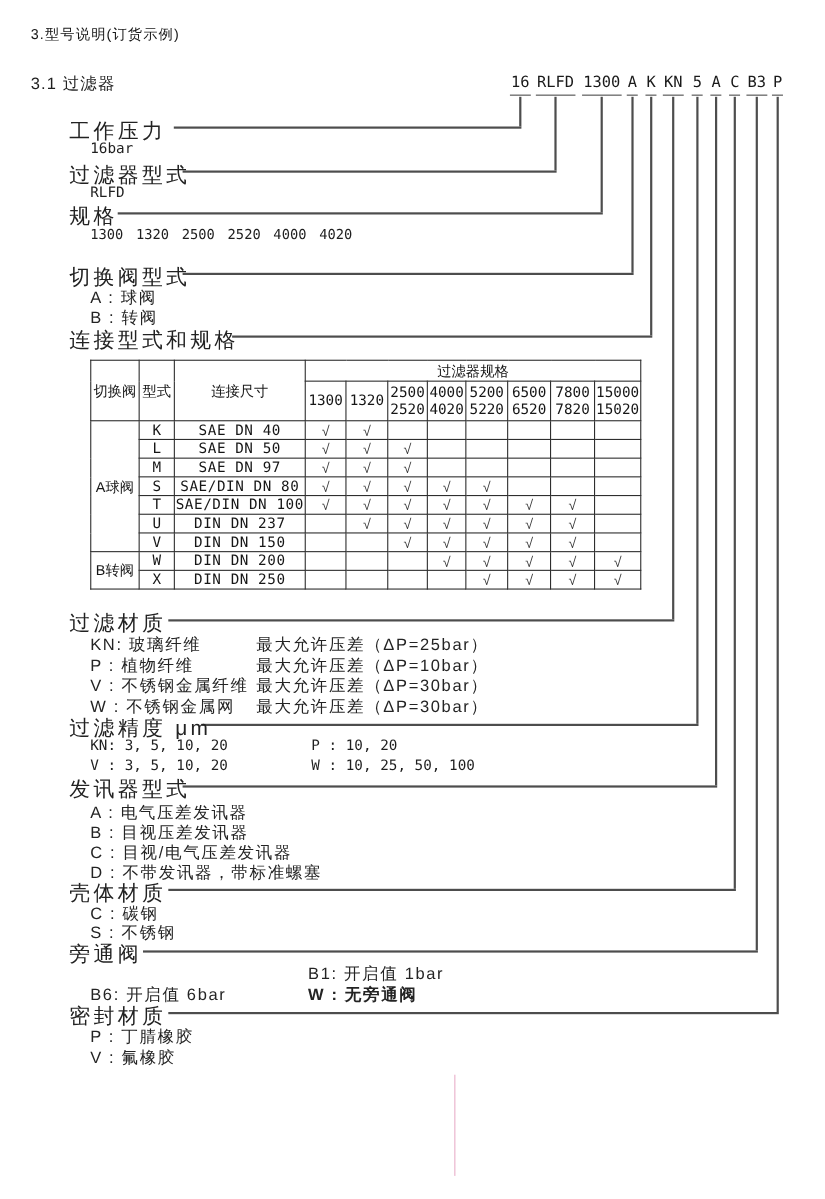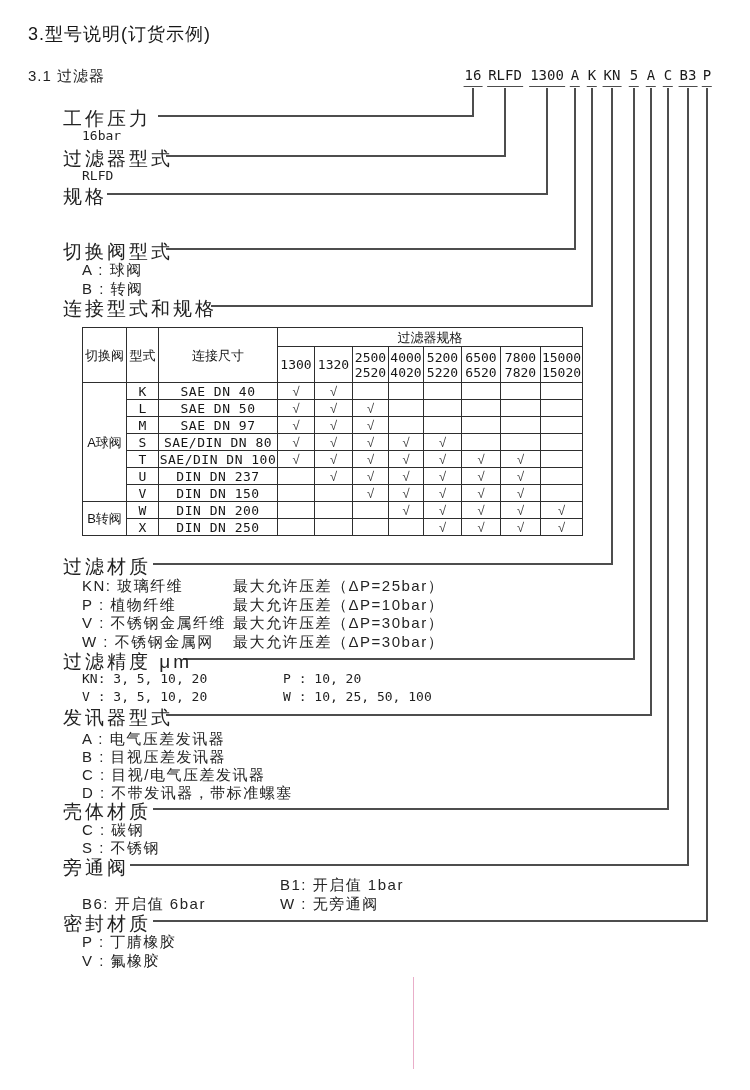--- a/index.html
+++ b/index.html
@@ -1,19 +1,19 @@
 <!DOCTYPE html>
 <html><head>
 <meta charset="utf-8">
 <style>
   html,body{margin:0;padding:0;background:#fff;}
   .page{position:relative;width:750px;height:1090px;background:#ffffff;overflow:hidden;
         font-family:"Liberation Sans",sans-serif;color:#1f1f1f;}
   .t{position:absolute;white-space:pre;}
-  .title{font-size:18px;letter-spacing:1px;color:#171717;}
+  .title{font-size:13px;letter-spacing:1px;color:#171717;}
   .h31{font-size:15px;letter-spacing:1px;}
   .lab{font-size:19px;letter-spacing:3px;color:#222;}
   .sub{font-size:15px;letter-spacing:1.5px;color:#242424;}
   .mono{font-family:"DejaVu Sans Mono","Liberation Mono",monospace;letter-spacing:0;}
   .num{font-size:12.5px;}
   .code13{font-size:13px;}
   .hl{position:absolute;height:1.5px;background:#4d4d4d;}
   .vl{position:absolute;width:1.5px;background:#4d4d4d;}
   .seg{position:absolute;top:67px;transform:translateX(-50%);
        font-family:"DejaVu Sans Mono","Liberation Mono",monospace;font-size:14px;color:#1a1a1a;
@@ -74,20 +74,21 @@
   <div class="hl" style="left:130px;top:864px;width:559px;"></div>
   <div class="hl" style="left:153px;top:920px;width:555px;"></div>
 
   <div class="t lab" style="left:63px;top:106px;">工作压力</div>
   <div class="t mono code13" style="left:82px;top:128px;">16bar</div>
 
   <div class="t lab" style="left:63px;top:146px;">过滤器型式</div>
   <div class="t mono code13" style="left:82px;top:168px;">RLFD</div>
 
   <div class="t lab" style="left:63px;top:184px;">规格</div>
+  <div class="t mono num" style="left:82px;top:205px;word-spacing:4px;">1300 1320 2500 2520 4000 4020</div>
 
   <div class="t lab" style="left:63px;top:239px;">切换阀型式</div>
   <div class="t sub" style="left:82px;top:261px;">A : 球阀</div>
   <div class="t sub" style="left:82px;top:280px;">B : 转阀</div>
 
   <div class="t lab" style="left:63px;top:296px;">连接型式和规格</div>
 
   <table class="spec">
     <colgroup>
       <col style="width:44px;">
@@ -272,21 +273,21 @@
   <div class="t sub" style="left:82px;top:784px;">D : 不带发讯器，带标准螺塞</div>
   <div class="t sub" style="left:82px;top:766px;">C : 目视/电气压差发讯器</div>
 
   <div class="t lab" style="left:63px;top:799px;">壳体材质</div>
   <div class="t sub" style="left:82px;top:821px;">C : 碳钢</div>
   <div class="t sub" style="left:82px;top:839px;">S : 不锈钢</div>
 
   <div class="t lab" style="left:63px;top:855px;">旁通阀</div>
   <div class="t sub" style="left:280px;top:876px;">B1: 开启值 1bar</div>
   <div class="t sub" style="left:82px;top:895px;">B6: 开启值 6bar</div>
-  <div class="t sub" style="left:280px;top:895px;">W : 无旁通阀</div>
+  <div class="t sub" style="left:280px;top:895px;font-weight:bold;">W : 无旁通阀</div>
 
   <div class="t lab" style="left:63px;top:911px;">密封材质</div>
   <div class="t sub" style="left:82px;top:933px;">P : 丁腈橡胶</div>
   <div class="t sub" style="left:82px;top:952px;">V : 氟橡胶</div>
 
   <div class="fold" style="left:413px;top:977px;height:92px;"></div>
 
 </div>
 
 </body></html>

